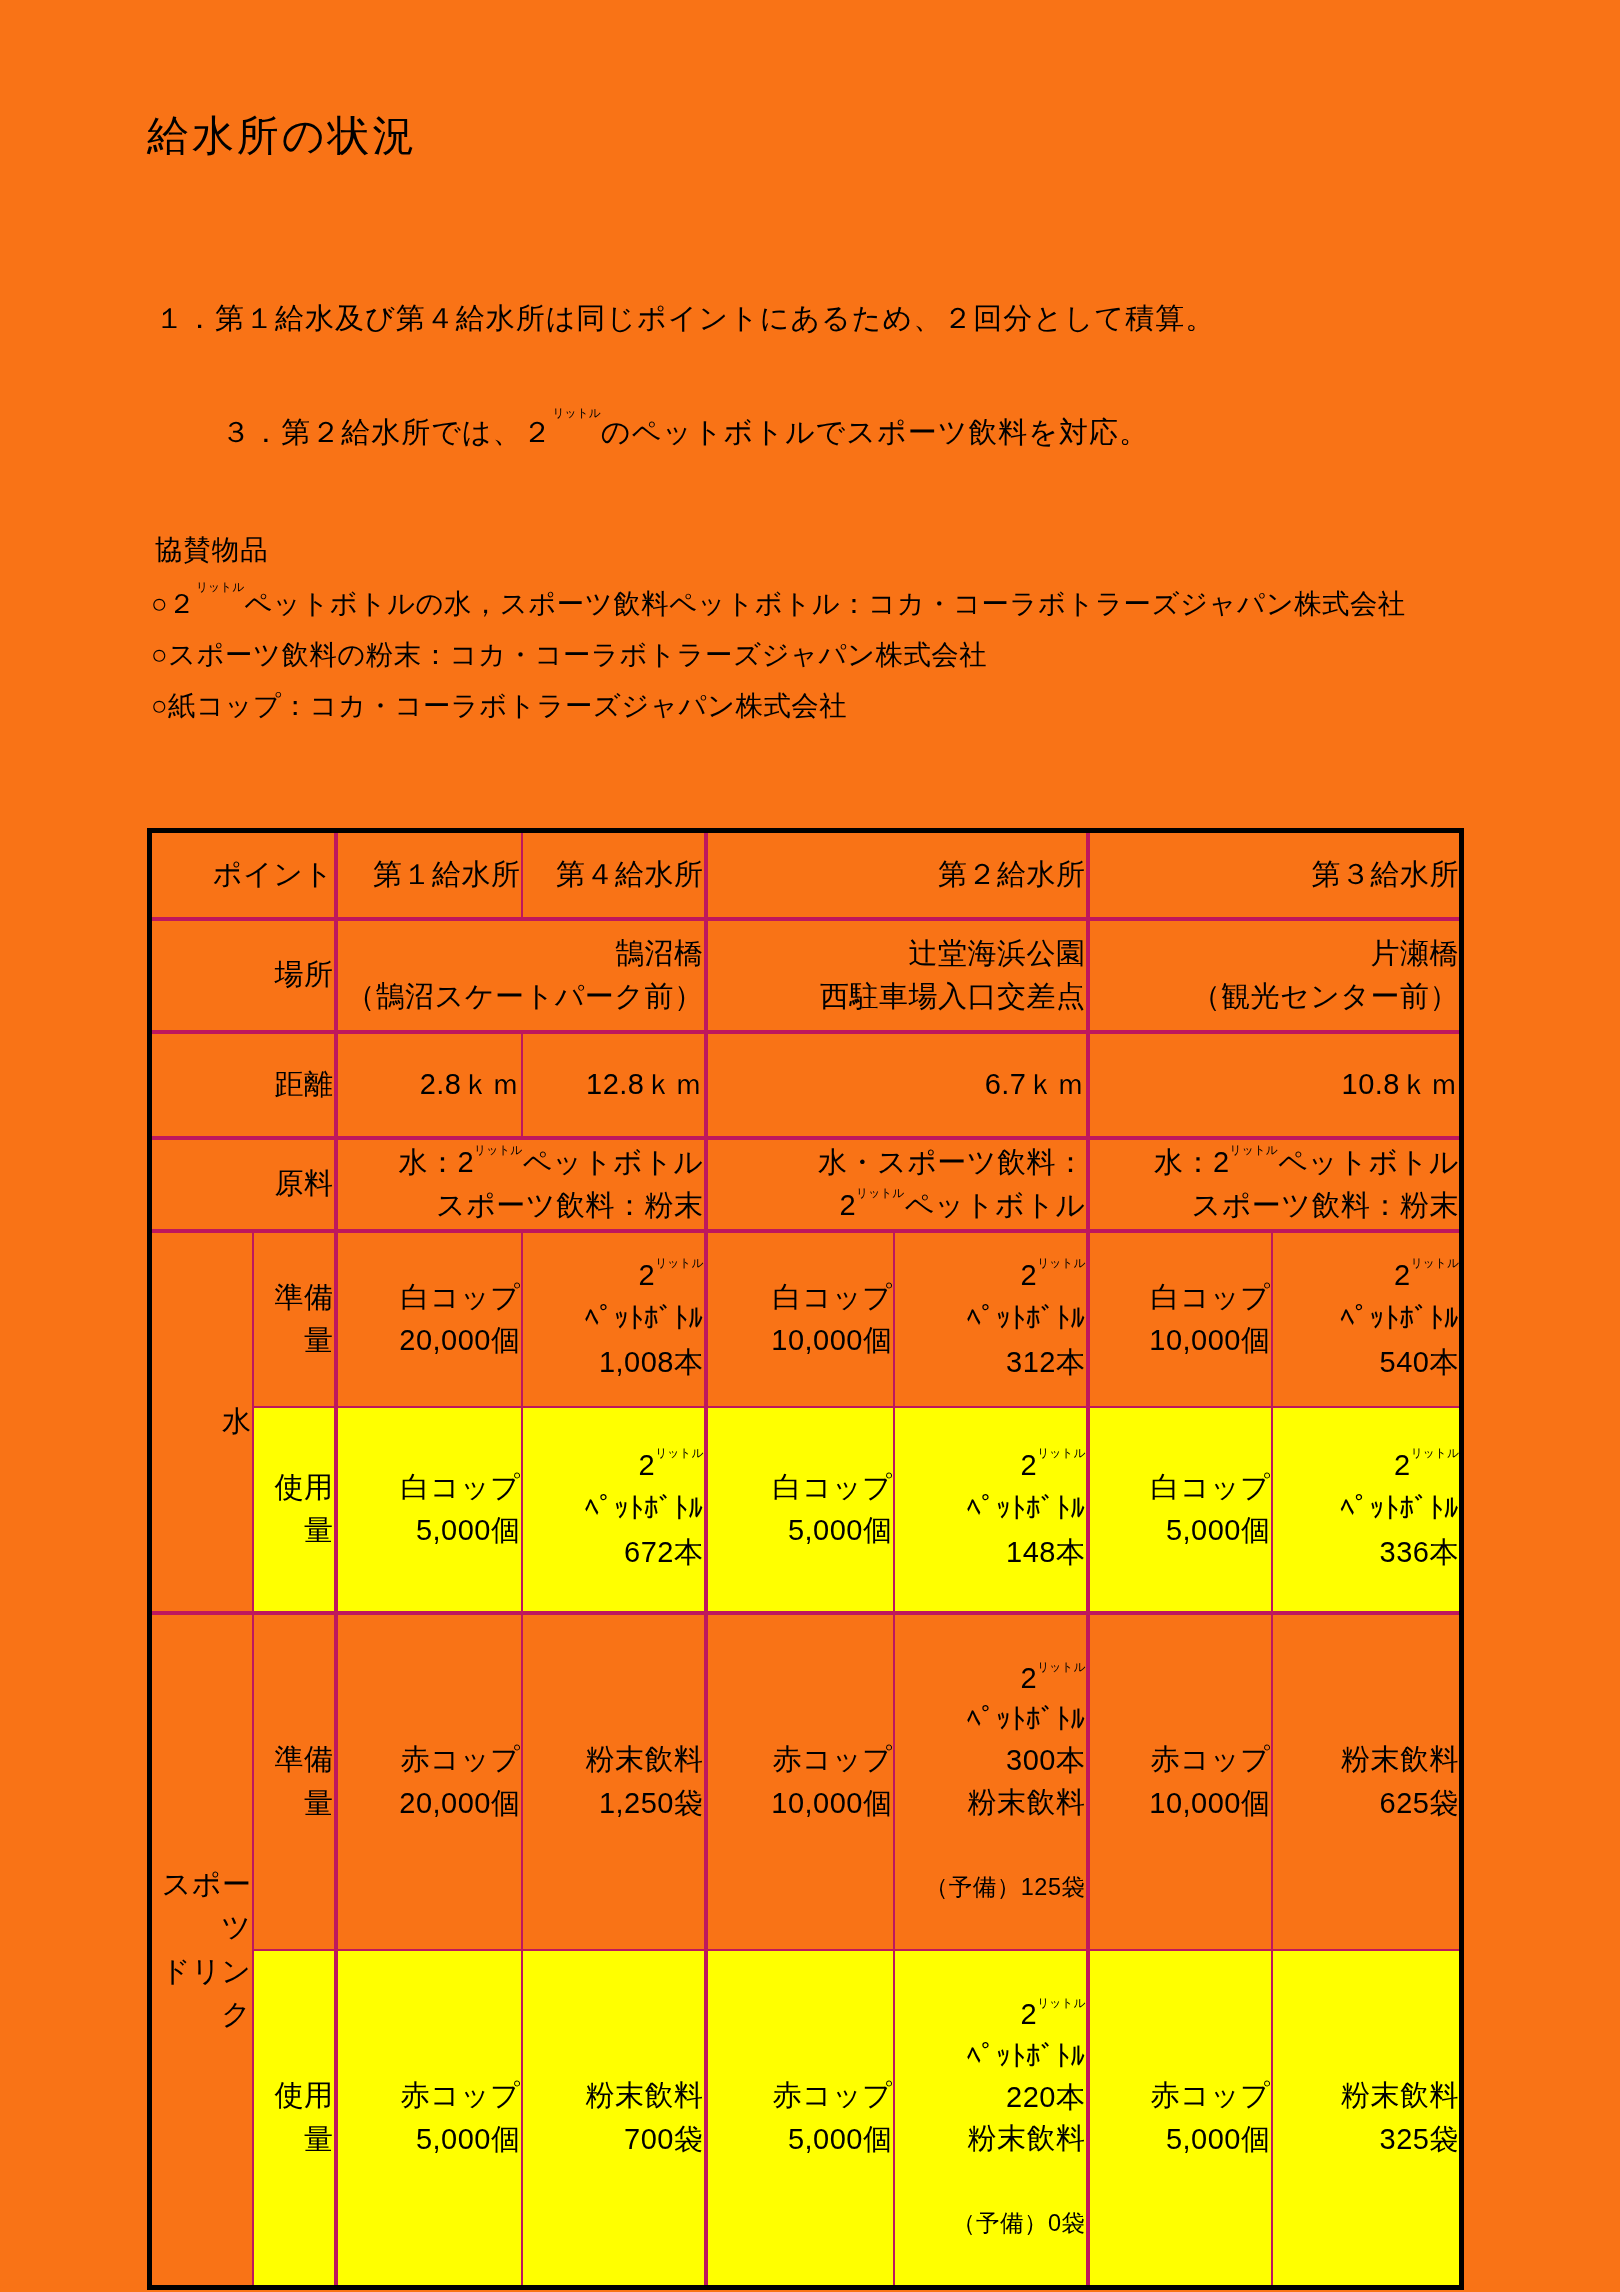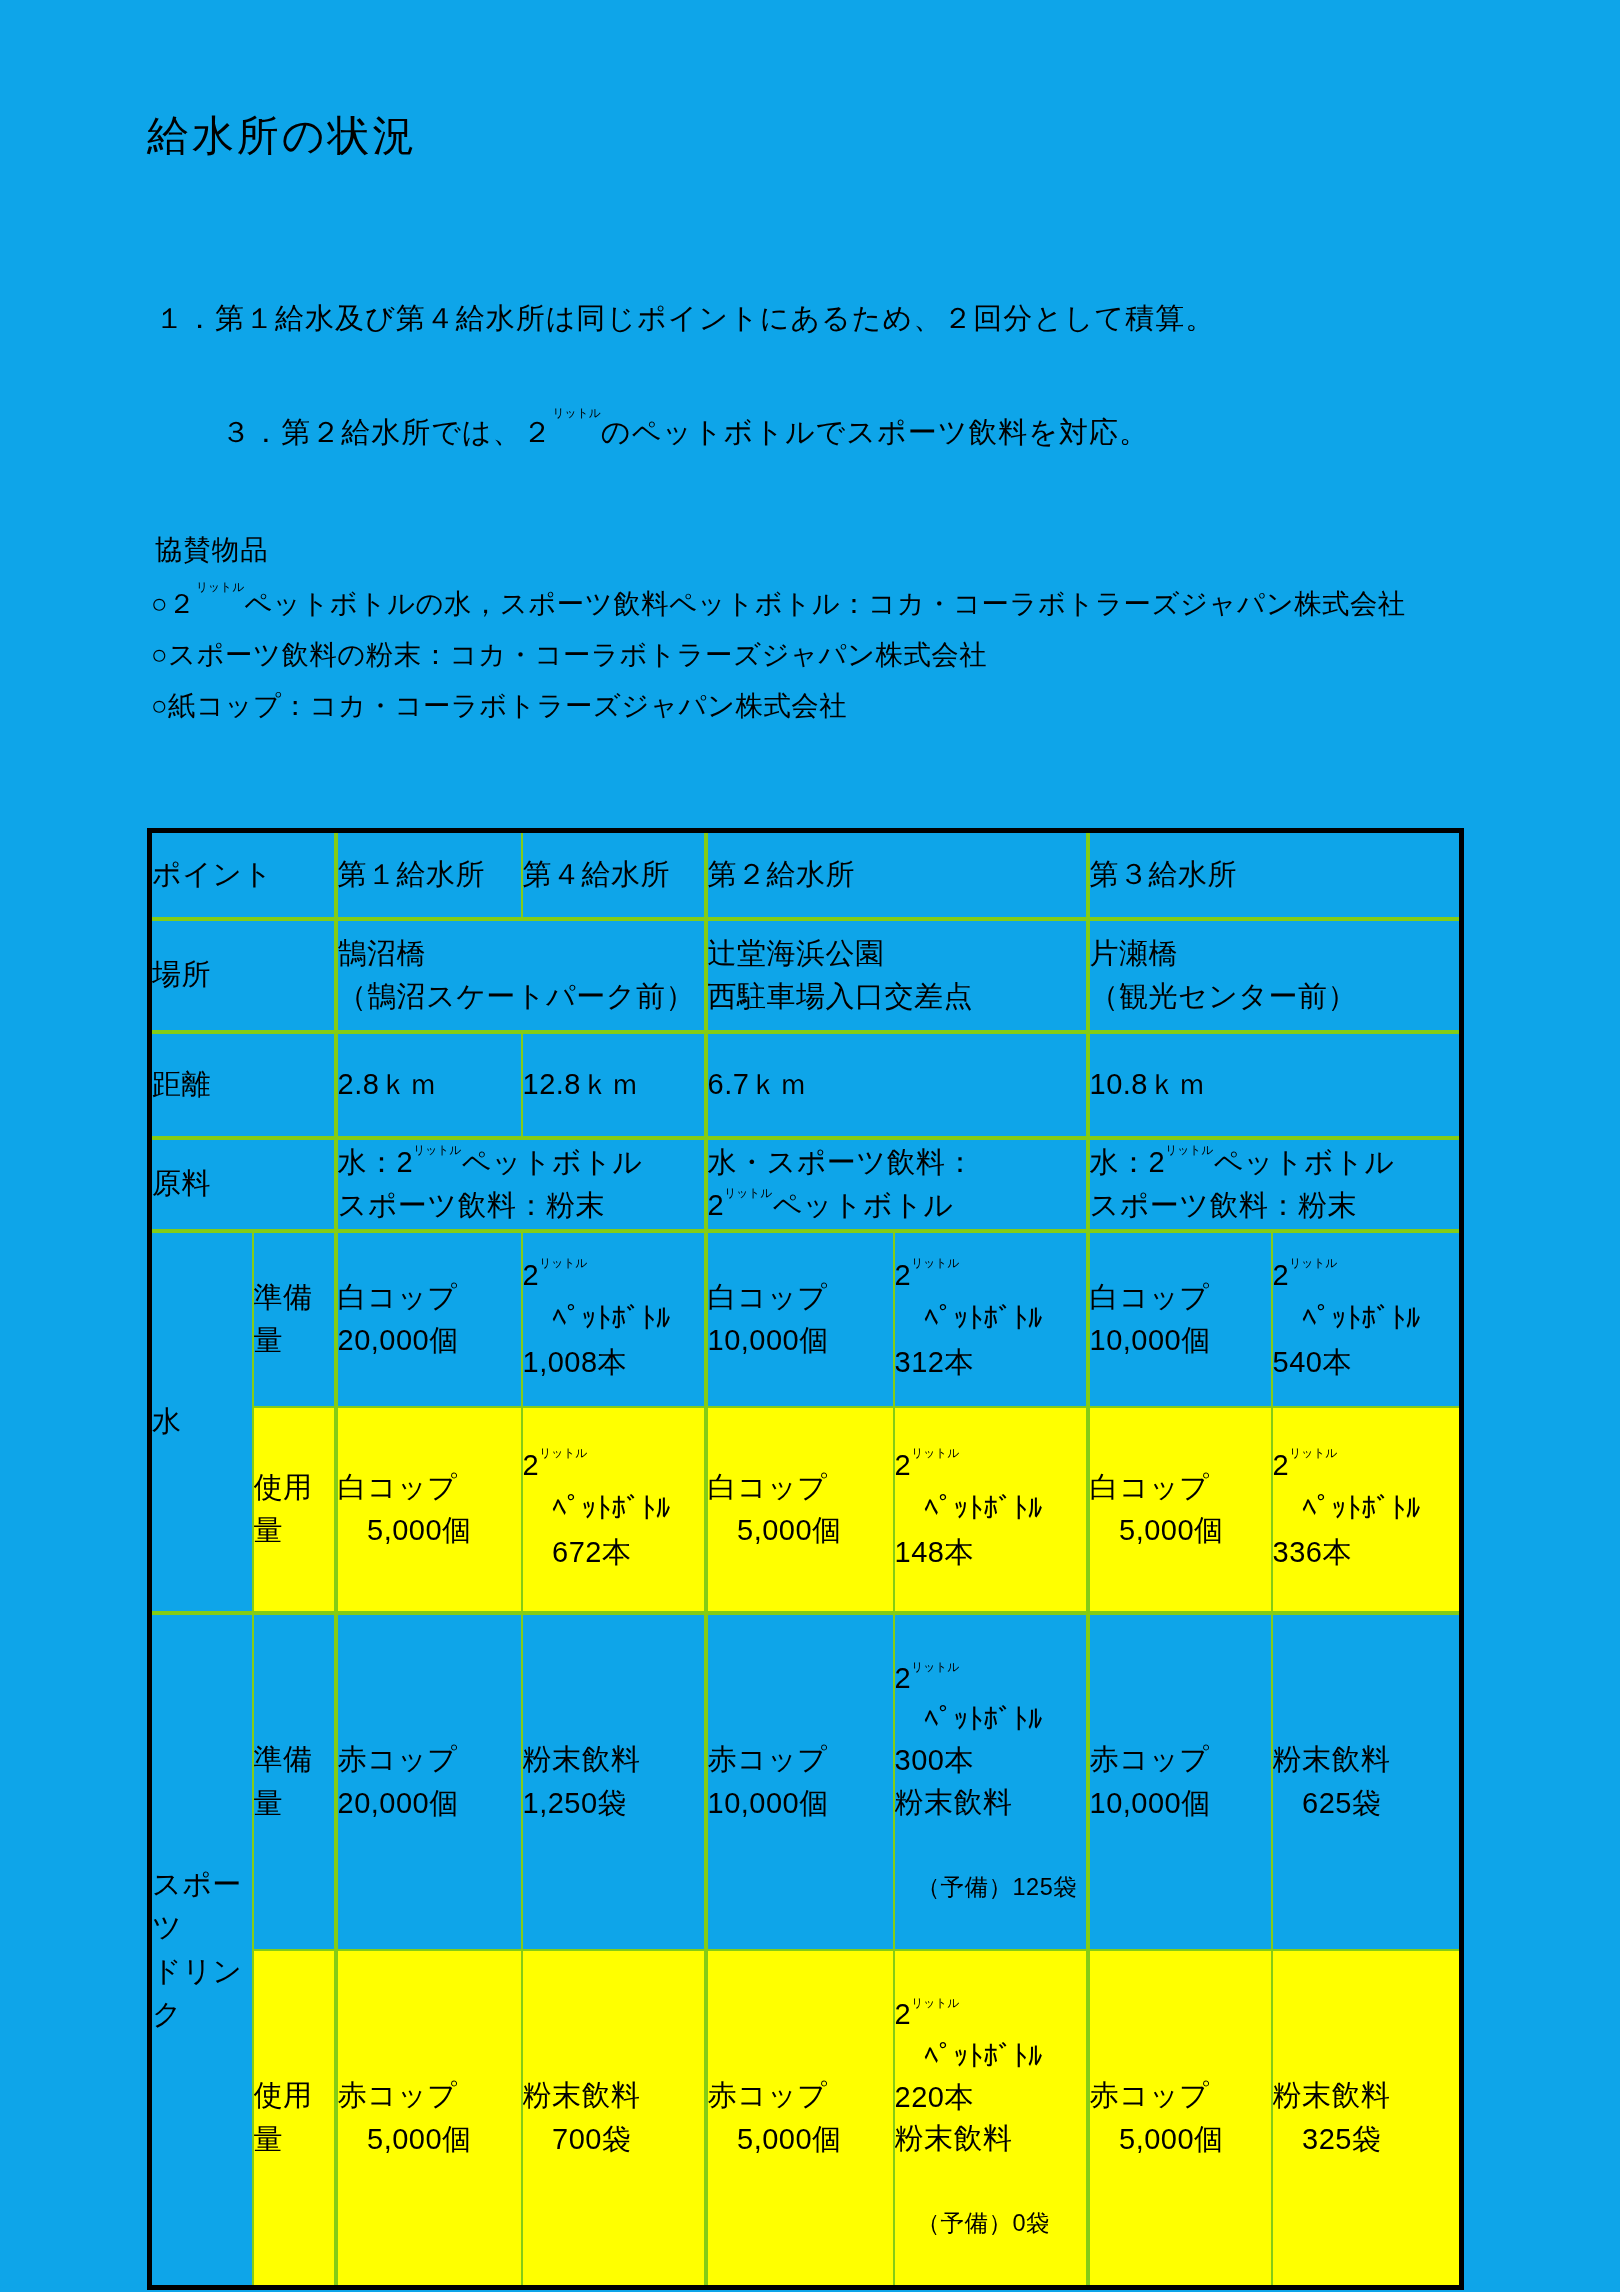--- a/index.html
+++ b/index.html
@@ -1,19 +1,19 @@
 <!DOCTYPE html>
 <html lang="ja" style="--hl: #ffff00;"><head>
 <meta charset="utf-8">
 <style>
   html,body{margin:0;padding:0;background:#e8e8e8;}
   .page{
     position:relative;
     width:1620px;height:2293px;
-    background:#0ea5e9;color:#000;
+    background:#f97316;color:#000;
     font-family:"Liberation Sans","DejaVu Sans",sans-serif;
     overflow:hidden;
     margin:0 auto;
   }
   .title{
     position:absolute;left:147px;top:108px;
     font-size:42px;font-weight:500;letter-spacing:2.9px;margin:0;
   }
   .notes{
     position:absolute;left:155px;top:233px;
@@ -29,24 +29,24 @@
     position:absolute;left:151px;top:578px;
     font-size:27.4px;line-height:51px;letter-spacing:0.5px;
   }
   
   .tbl{
     position:absolute;left:147px;top:828px;
     border-collapse:collapse;table-layout:fixed;
     border:5.9px solid #000;
   }
   .tbl td{
-    border:2px solid #84cc16;
+    border:2px solid #be185d;
     padding:0;
     font-size:29px;
-    text-align:left;vertical-align:middle;
+    text-align:right;vertical-align:middle;
     white-space:pre-line;
     line-height:1.5;
     overflow:hidden;
     letter-spacing:0.5px;
   }
   td.tl{border-left-width:4.9px;}
   tr.tt > td{border-top-width:4.9px;}
   .corner{letter-spacing:2px;}
   .st{letter-spacing:1px;}
   .loc{font-size:25.5px;line-height:2.15;}

